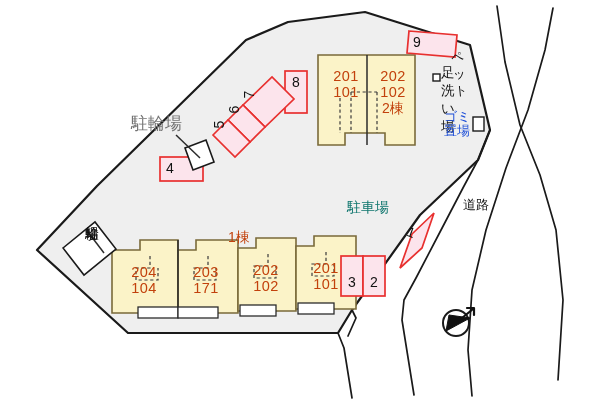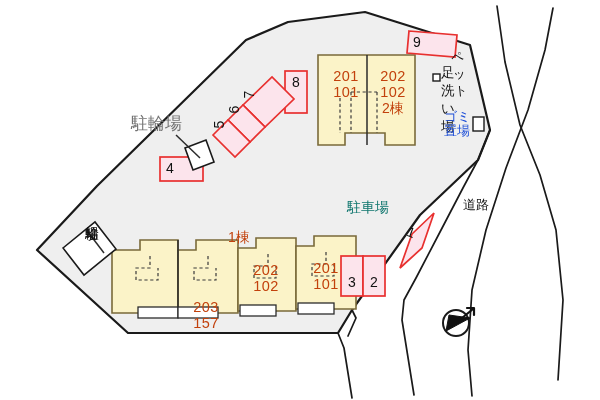--- a/index.html
+++ b/index.html
@@ -248,23 +248,27 @@
   <div class="lbl unit-label" style="left:324px; top:68px; width:44px;">
     <div>201</div>
     <div>101</div>
   </div>
   <div class="lbl unit-label" style="left:371px; top:68px; width:44px;">
     <div>202</div>
     <div>102</div>
   </div>
   <div class="lbl bldg-name" style="left:382px; top:101px;">2棟</div>
 
-  <div class="lbl unit-label" style="left:180px; top:264px; width:52px;margin-top:35px;">
+  <div class="lbl unit-label" style="left:118px; top:264px; width:52px;">
+    <div>204</div>
+    <div>104</div>
+  </div>
+  <div class="lbl unit-label" style="left:180px; top:264px; width:52px;">
     <div>203</div>
-    <div>157</div>
+    <div>171</div>
   </div>
   <div class="lbl unit-label" style="left:240px; top:262px; width:52px;">
     <div>202</div>
     <div>102</div>
   </div>
   <div class="lbl unit-label" style="left:300px; top:260px; width:52px;">
     <div>201</div>
     <div>101</div>
   </div>
   <div class="lbl bldg-name" style="left:228px; top:230px;">1棟</div>

